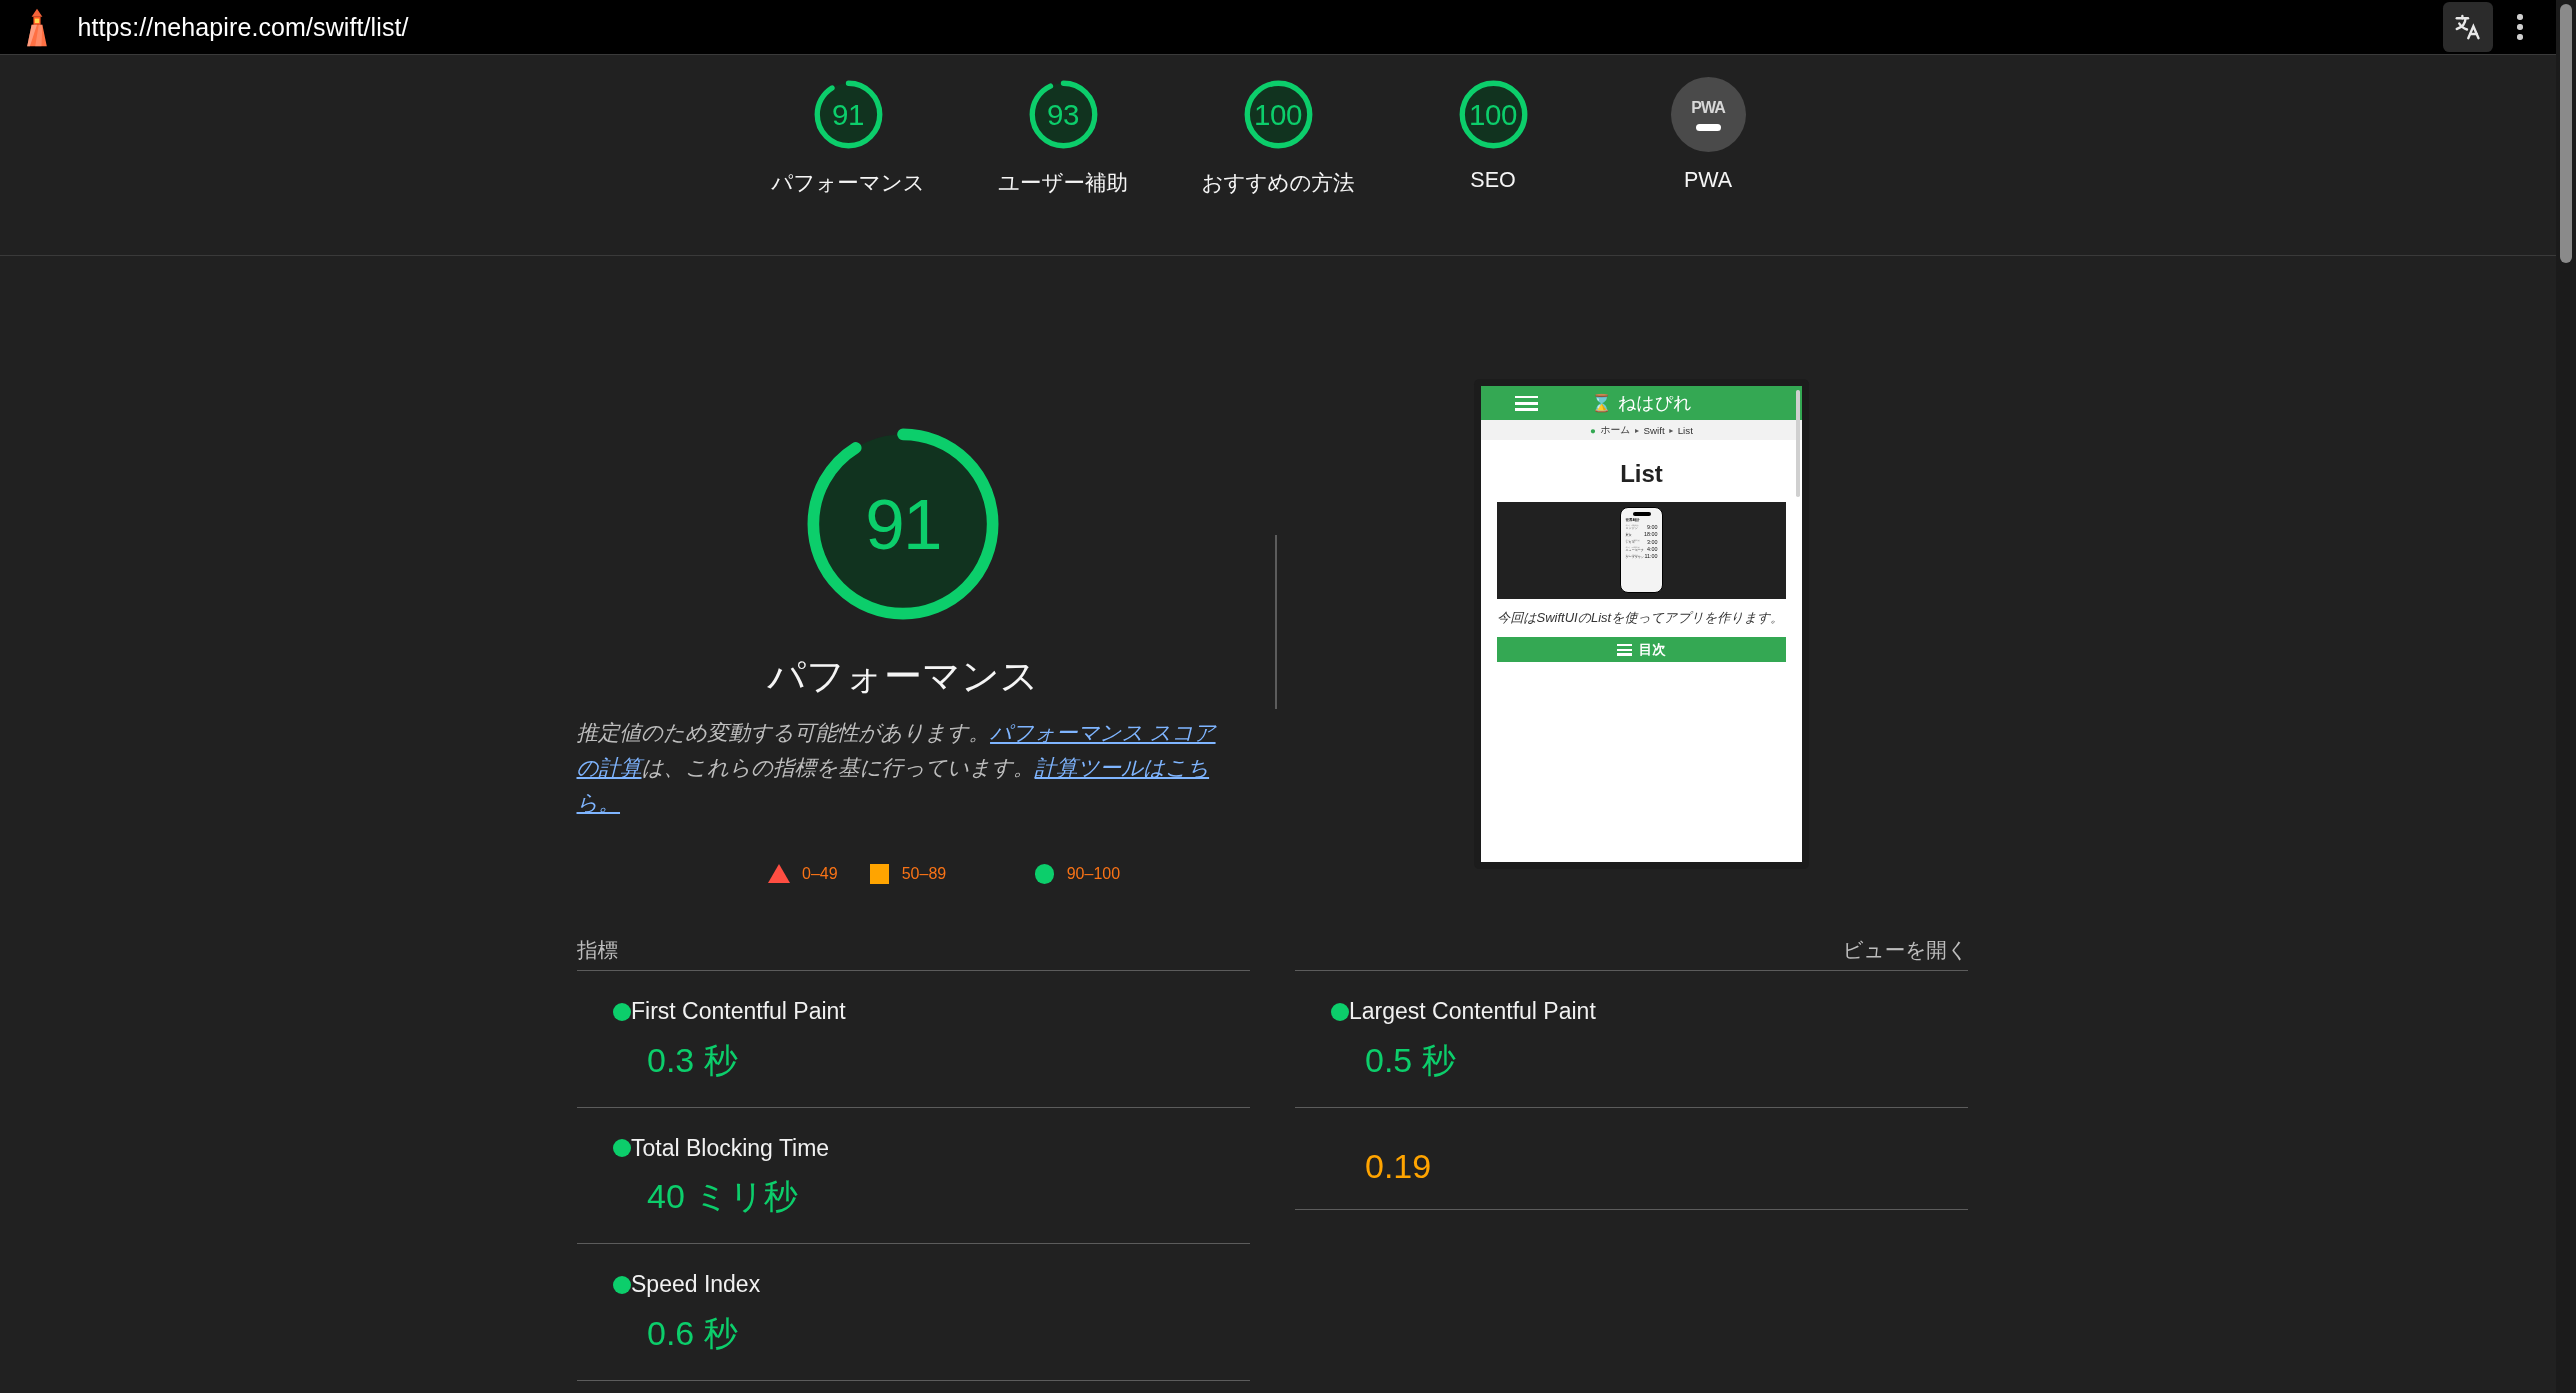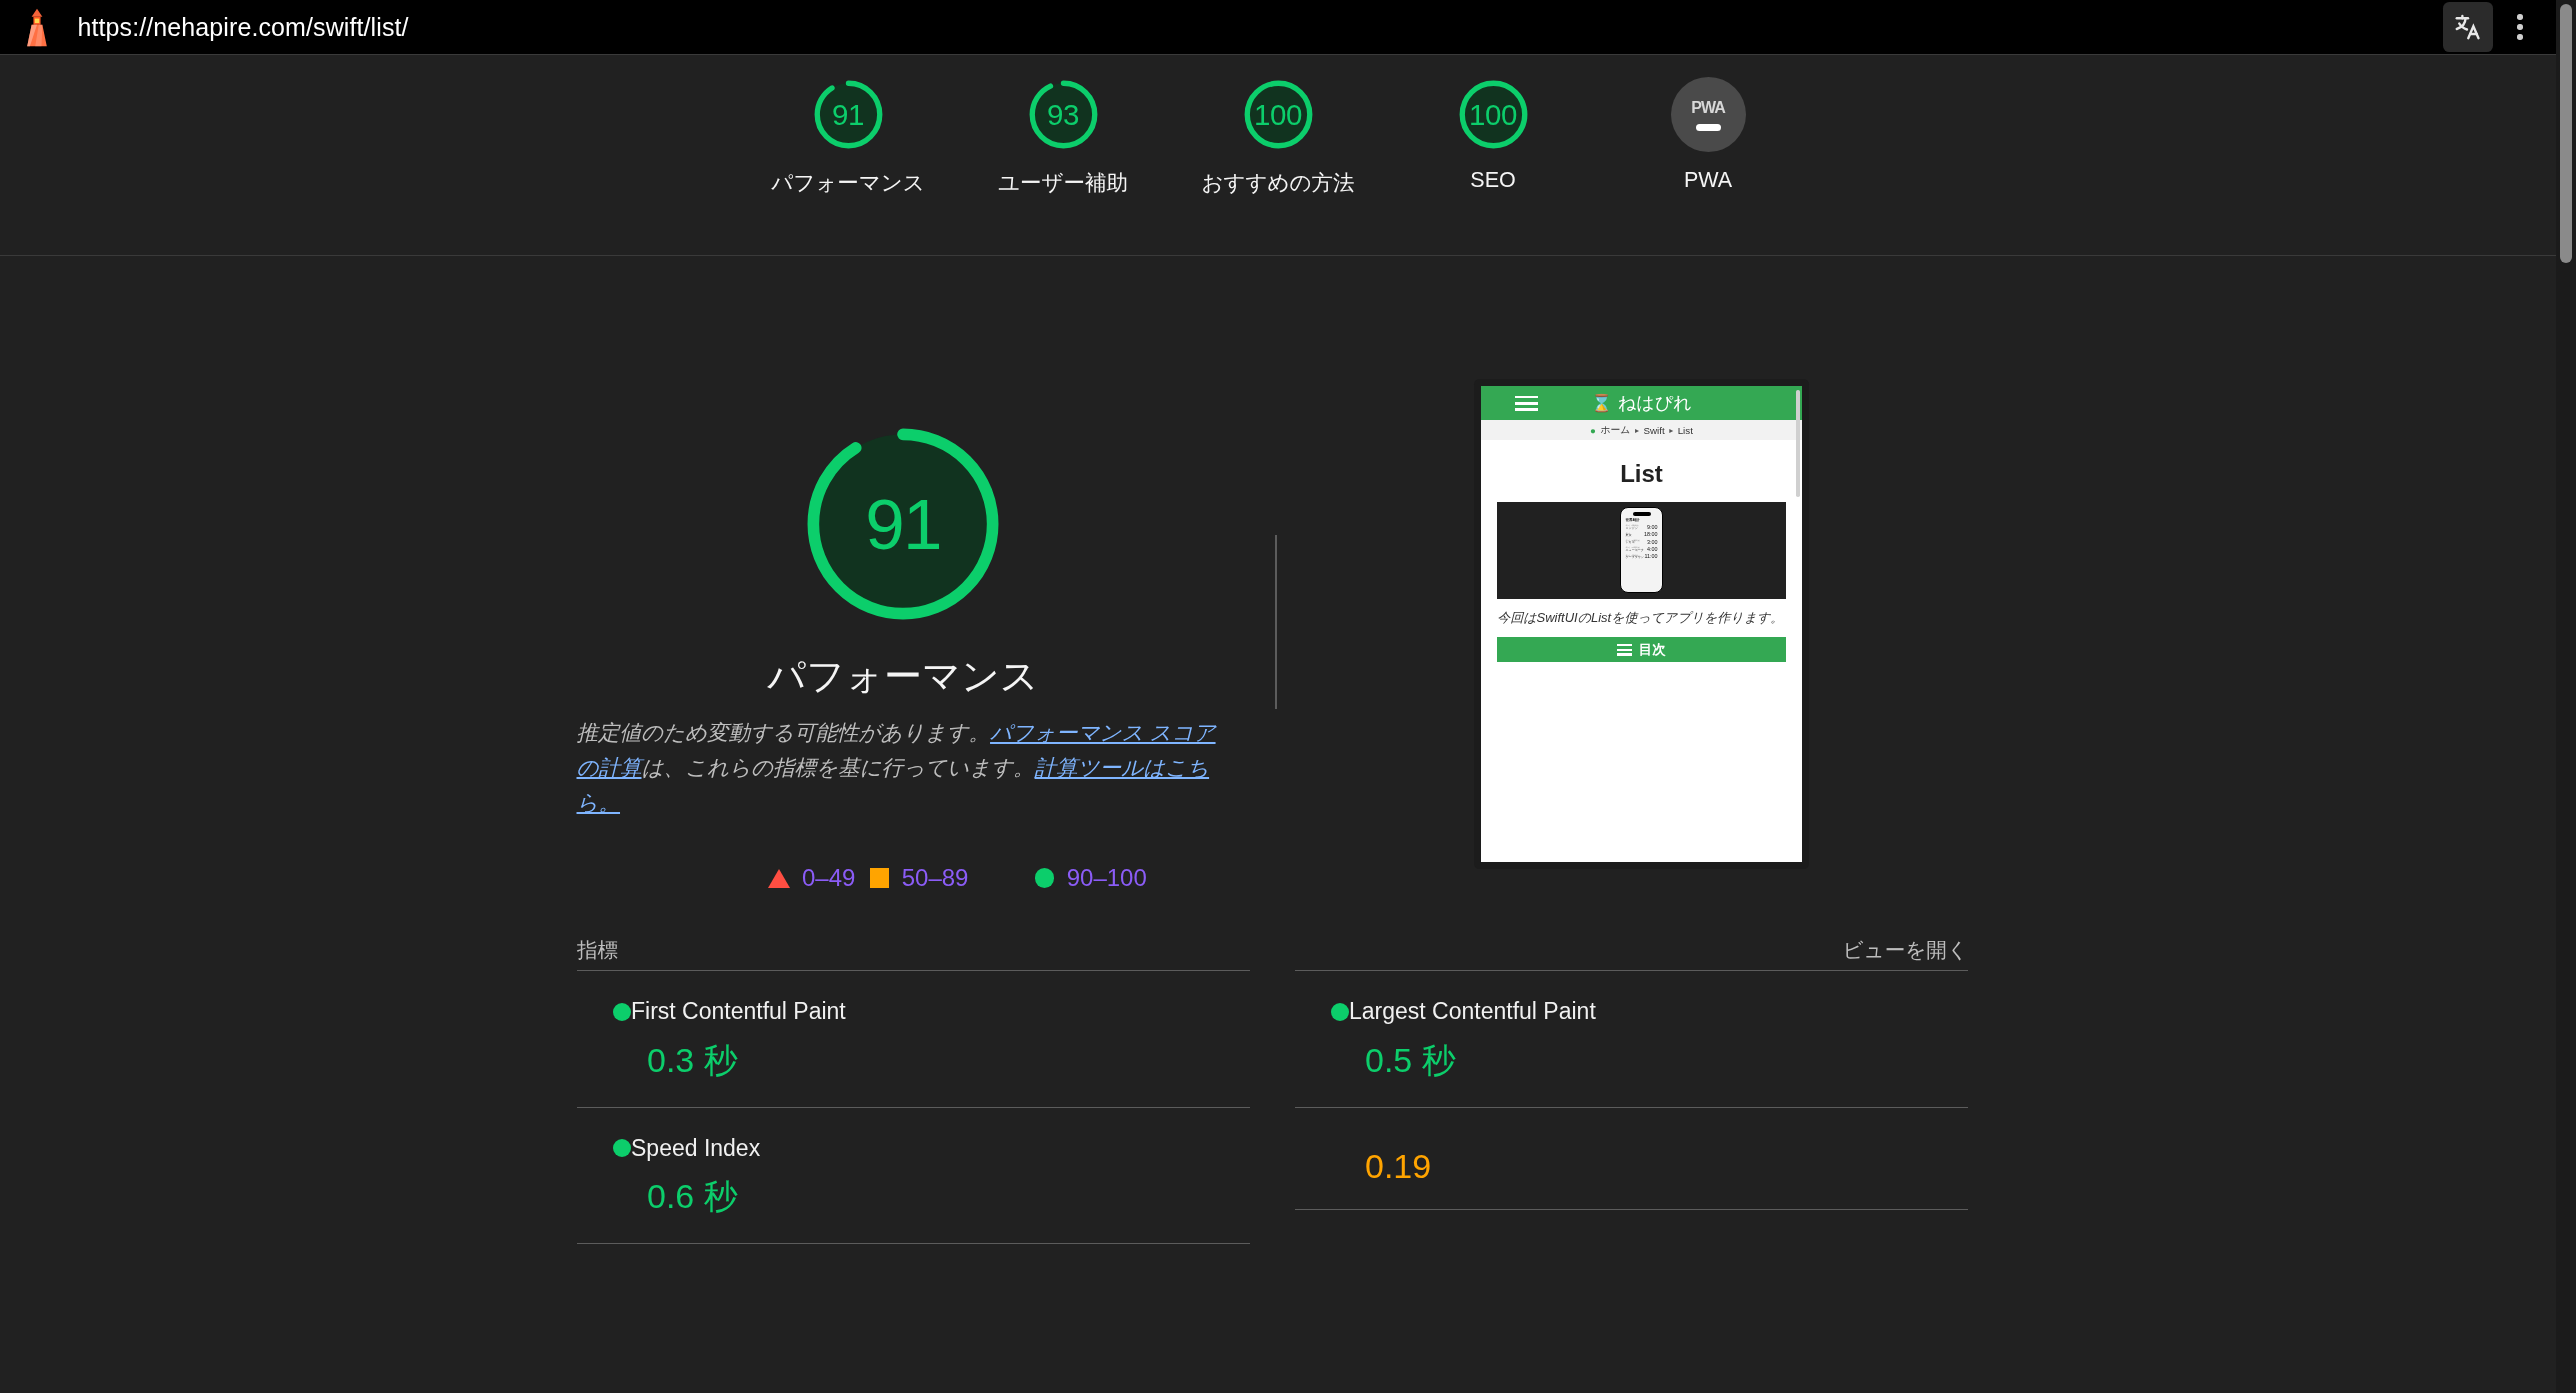--- a/index.html
+++ b/index.html
@@ -106,21 +106,21 @@
   .legend-item { display: flex; align-items: center; gap: 12.5px; width: 165px; justify-content:flex-start; }
   .legend-item:nth-child(1) { padding-left: 112px; }
   .legend-item:nth-child(2) { padding-left: 49px; }
   .legend-item:nth-child(3) { padding-left: 49px; }
   .lg-tri {
     width: 0; height: 0; border-left: 11.6px solid transparent;
     border-right: 11.6px solid transparent; border-bottom: 19.7px solid #ff4e42;
   }
   .lg-sq { width: 19.7px; height: 19.7px; background: #ffa400; }
   .lg-circ { width: 19.7px; height: 19.7px; border-radius: 50%; background: #0cce6b; }
-  .lg-text { font-size: 24px; color: #8b5cf6; white-space: nowrap; }
+  .lg-text { font-size: 16px; color: #f97316; white-space: nowrap; }
 
   
   .metrics-head {
     position: absolute; left: 577px; top: 936px; width: 1391px;
     display: flex; justify-content: space-between; align-items: center;
   }
   .metrics-head .mh-title { font-size: 20.6px; color: #bdbdbd; }
   .metrics-head .mh-link { font-size: 20.6px; color: #bdbdbd; }
 
   .metrics-grid {
@@ -339,20 +339,27 @@
 <div class="metrics-grid">
 
   <div class="metrics-col">
     <div class="metric">
       <div class="metric-row">
         <span class="m-circ"></span>
         <span class="m-name">First Contentful Paint</span>
       </div>
       <div class="m-value green">0.3 秒</div>
     </div>
+    <div class="metric">
+      <div class="metric-row">
+        <span class="m-circ"></span>
+        <span class="m-name">Total Blocking Time</span>
+      </div>
+      <div class="m-value green">40 ミリ秒</div>
+    </div>
     <div class="metric last">
       <div class="metric-row">
         <span class="m-circ"></span>
         <span class="m-name">Speed Index</span>
       </div>
       <div class="m-value green">0.6 秒</div>
     </div>
   </div>
 
   <div class="metrics-col">

